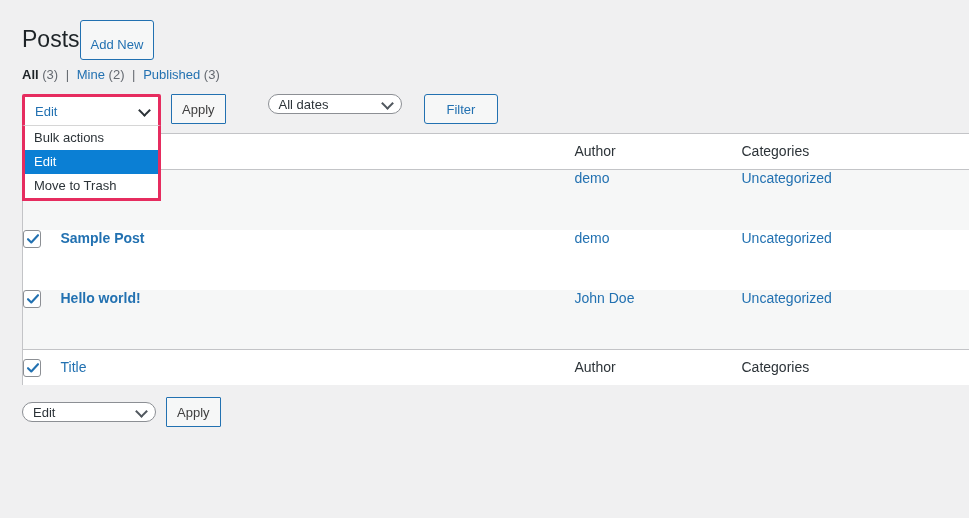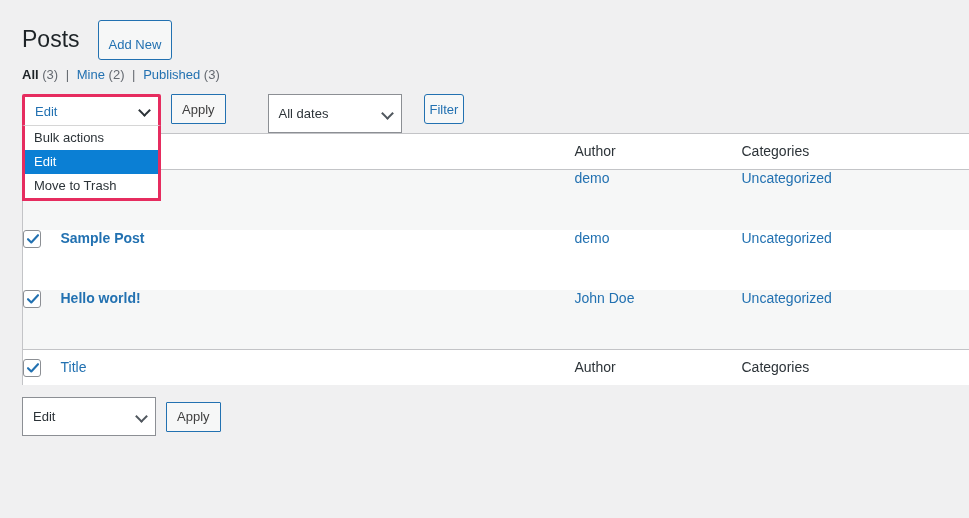--- a/index.html
+++ b/index.html
@@ -20,21 +20,21 @@
     background: #f0f0f1;
   }
 
   
   .page-header {
     position: absolute;
     left: 22px;
     top: 20px;
     display: flex;
     align-items: center;
-    gap: 18px;
+    gap: 0;
   }
   .page-title {
     font-size: 23px;
     font-weight: 400;
     color: #1d2327;
     line-height: 1.3;
     margin: 0;
     padding: 0;
   }
   .add-new-btn {
@@ -73,25 +73,25 @@
     display: flex;
     align-items: flex-start;
     gap: 0;
     height: 31px;
   }
 
   .wp-select {
     position: relative;
     display: inline-flex;
     align-items: center;
-    height: 39px;
+    height: 20px;
     min-width: 134px;
     background: #fff;
     border: 1px solid #8c8f94;
-    border-radius: 0;
+    border-radius: 12px;
     padding: 0 26px 0 10px;
     font-size: 13px;
     color: #2c3338;
     cursor: pointer;
     white-space: nowrap;
   }
   .wp-select .chev {
     position: absolute;
     right: 9px; top: 50%;
     width: 9px; height: 9px;
@@ -166,21 +166,21 @@
   .filter-btn {
     display: inline-flex;
     align-items: center;
     justify-content: center;
     height: 30px;
     border: 1px solid #2271b1;
     color: #2271b1;
     background: #f6f7f7;
     border-radius: 3px;
     font-size: 13px;
-    padding: 0 5px;
+    padding: 0 22px;
     cursor: pointer;
     white-space: nowrap;
   }
 
   .gap-a { width: 10px; }
   .gap-b { width: 42px; }
   .gap-c { width: 12px; }
   .gap-d { width: 10px; }
 
   

